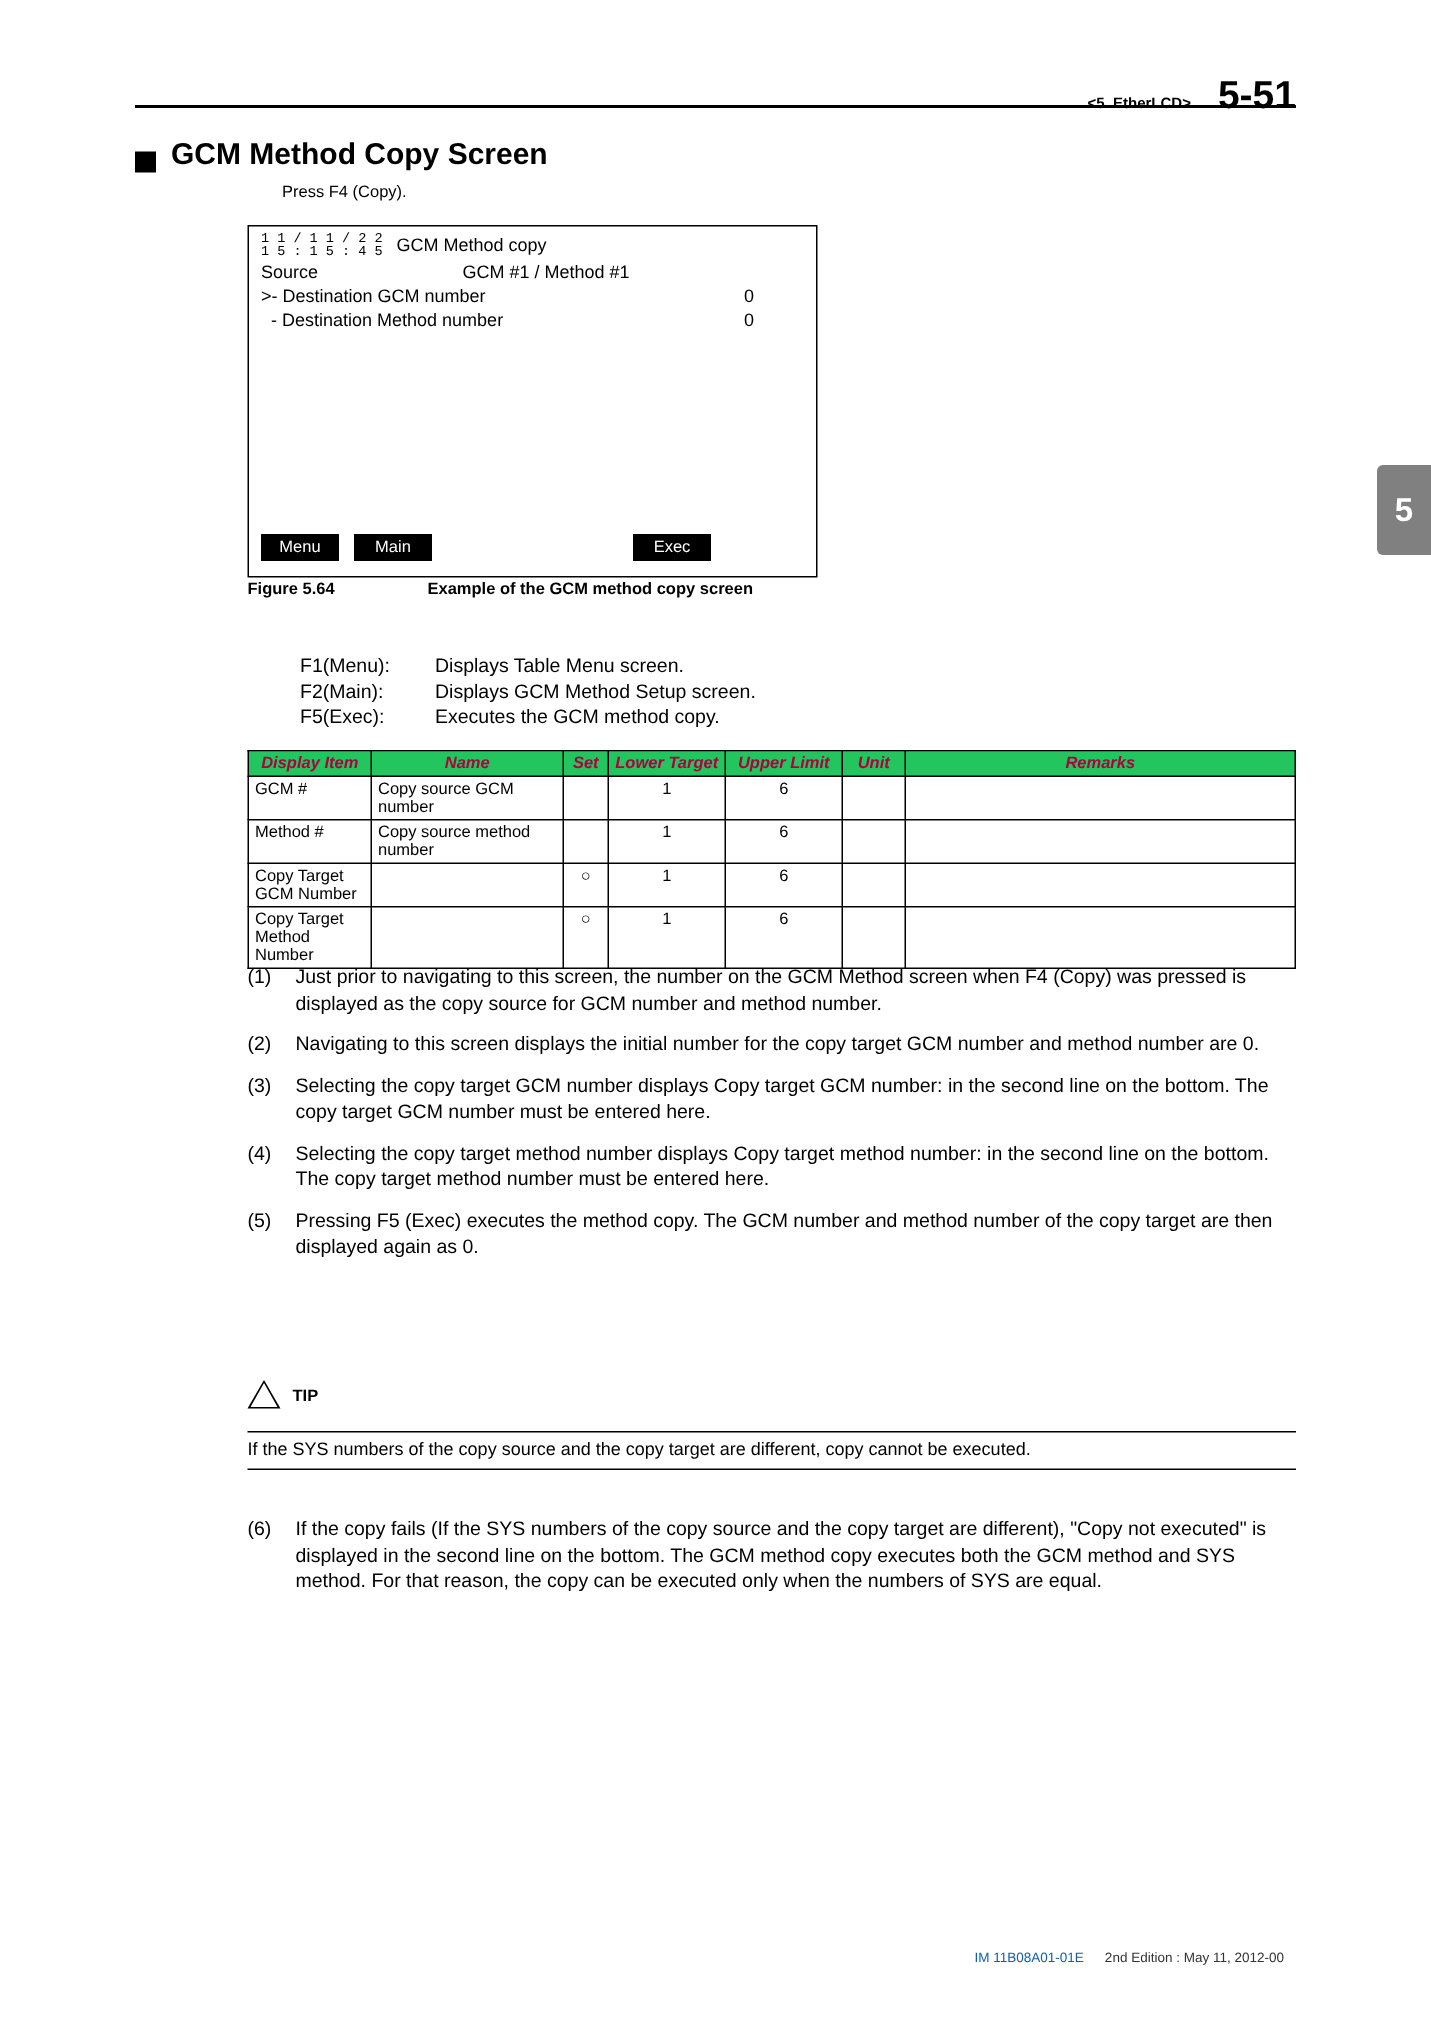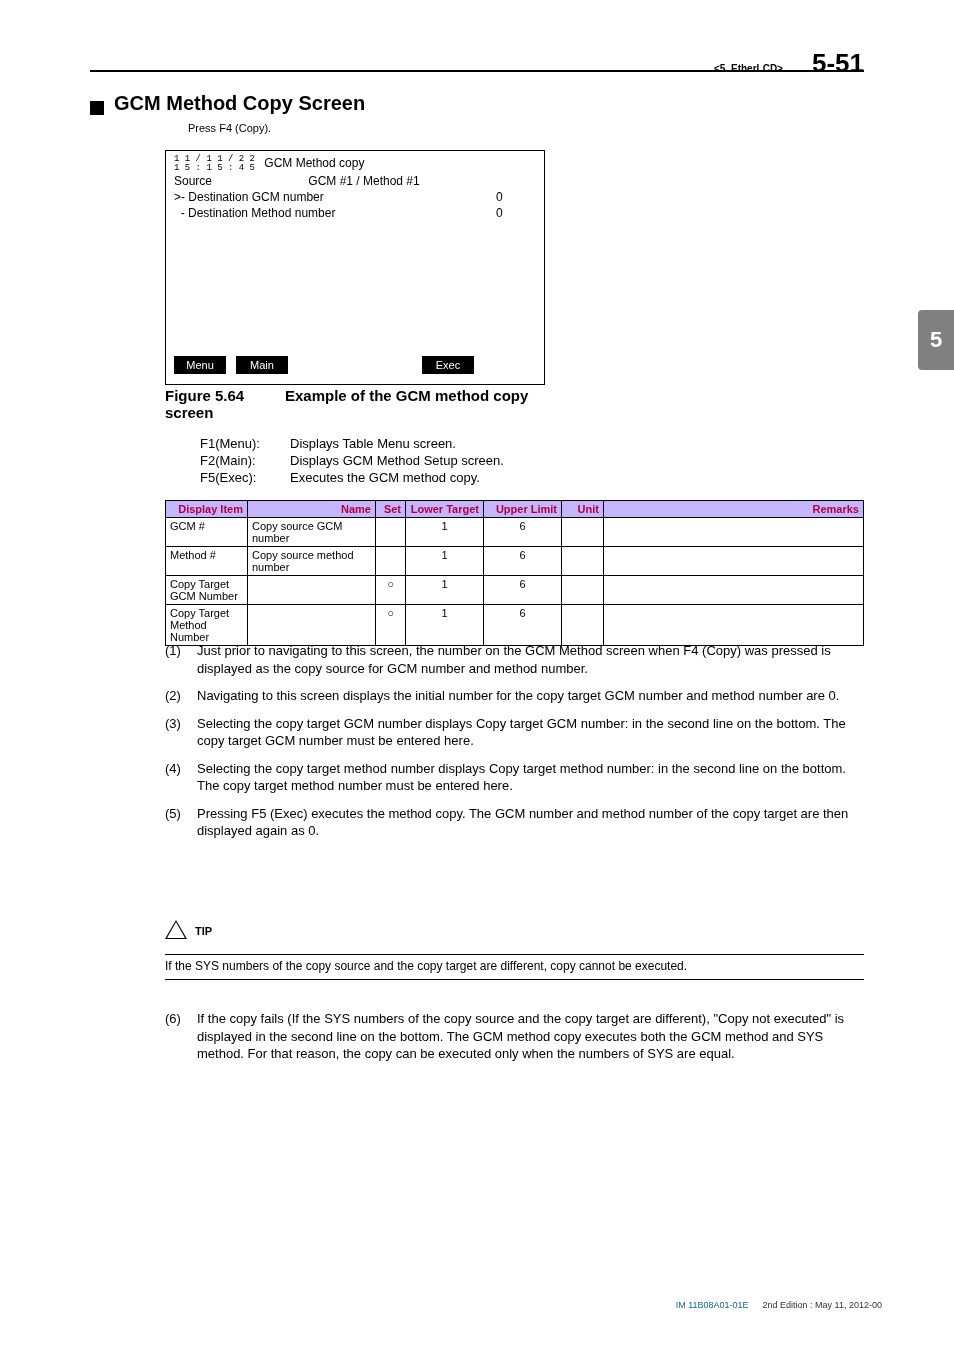--- a/index.html
+++ b/index.html
@@ -1,57 +1,57 @@
 <!DOCTYPE html>
 <html><head>
 <meta charset="utf-8">
 <style>
   * { box-sizing: border-box; margin: 0; padding: 0; }
   html, body { width: 954px; height: 1350px; font-family: Arial, Helvetica, sans-serif; color: #000; background: #fff; position: relative; }
   .page { width: 954px; height: 1350px; position: relative; padding: 0; }
   .header-rule { position: absolute; top: 70px; left: 90px; right: 90px; border-top: 2px solid #000; }
-  .header-right { position: absolute; top: 48px; right: 90px; display: flex; align-items: baseline; gap: 29px; }
+  .header-right { position: absolute; top: 48px; right: 90px; display: flex; align-items: baseline; gap: 18px; }
   .crumb { font-size: 10px; font-weight: bold; }
   .pnum { font-size: 26px; font-weight: bold; }
   .section-title { position: absolute; top: 92px; left: 90px; font-size: 20px; font-weight: bold; display: flex; align-items: flex-end; gap: 10px; color: #000; }
   .section-title .sq { width: 14px; height: 14px; background: #000; display: inline-block; }
   .press { position: absolute; top: 122px; left: 188px; font-size: 11px; }
   .figurebox { position: absolute; top: 150px; left: 165px; width: 380px; background: #fff; }
   .lcd { border: 1px solid #000; padding: 4px 8px 10px 8px; font-size: 12px; line-height: 1.35; }
   .lcd .ts { font-family: "Courier New", monospace; font-size: 9px; line-height: 1.0; display: inline-block; vertical-align: top; }
   .lcd .t1 { font-size: 12px; }
   .lcd-row { display: flex; justify-content: space-between; }
   .lcd-spacer { height: 130px; }
   .btnrow { display: flex; gap: 10px; margin-top: 4px; }
   .btn { flex: 1; border: 1px solid #333; text-align: center; font-size: 11px; padding: 1px 0; background: #fff; }
   .btn.black { background: #000; color: #fff; border-color: #000; }
   .fn { color: #4aa3df; }
-  .figcap { font-size: 15px; font-weight: bold; margin-top: 2px; }
+  .figcap { font-size: 11px; font-weight: bold; margin-top: 2px; }
   .figcap .lab { display: inline-block; width: 120px; }
   .legend { position: absolute; top: 436px; left: 200px; font-size: 13px; }
   .legend div { margin-bottom: 2px; }
   .legend .k { display: inline-block; width: 90px; }
   .tablewrap { position: absolute; top: 500px; left: 165px; right: 90px; }
   table { border-collapse: collapse; width: 100%; font-size: 11px; }
   th, td { border: 1px solid #000; padding: 2px 4px; vertical-align: top; }
-  th { background: #c4b5fd; color: #b00040; font-weight: bold; text-align: right; }
+  th { background: #22c55e; color: #b00040; font-weight: bold; text-align: center; font-style: italic; }
   td.cent { text-align: center; }
   .numlist { position: absolute; top: 642px; left: 165px; right: 90px; font-size: 13px; line-height: 1.35; }
   .numlist .item { display: flex; margin-bottom: 10px; }
   .numlist .num { width: 32px; flex-shrink: 0; }
   .tipblock { position: absolute; top: 920px; left: 165px; right: 90px; }
   .tiphead { display: flex; align-items: flex-end; gap: 8px; border-bottom: 1px solid #000; padding-bottom: 15px; }
   .tiphead .tri { width: 0; height: 0; border-left: 11px solid transparent; border-right: 11px solid transparent; border-bottom: 19px solid #000; position: relative; }
   .tiphead .tri::after { content: ""; position: absolute; top: 2px; left: -9px; width: 0; height: 0; border-left: 9px solid transparent; border-right: 9px solid transparent; border-bottom: 16px solid #fff; }
   .tiphead .lbl { font-size: 11px; font-weight: bold; padding-bottom: 2px; }
   .tipbody { font-size: 12px; padding-top: 4px; border-bottom: 1px solid #000; padding-bottom: 6px; }
   .item6 { position: absolute; top: 1010px; left: 165px; right: 90px; font-size: 13px; line-height: 1.35; display: flex; }
   .item6 .num { width: 32px; flex-shrink: 0; }
   .sidetab { position: absolute; right: 0; top: 310px; width: 36px; height: 60px; background: #808080; color: #fff; font-size: 22px; font-weight: bold; display: flex; align-items: center; justify-content: center; border-top-left-radius: 4px; border-bottom-left-radius: 4px; }
-  .footer { position: absolute; bottom: 40px; right: 72px; font-size: 9px; color: #333; }
+  .footer { position: absolute; bottom: 40px; right: 98px; font-size: 9px; color: #333; }
   .footer .code { color: #1060a8; margin-right: 14px; }
 </style>
 </head>
 <body>
 
 <div class="page">
   <div class="header-right">
     <span class="crumb">&lt;5.  EtherLCD&gt;</span>
     <span class="pnum">5-51</span>
   </div>

